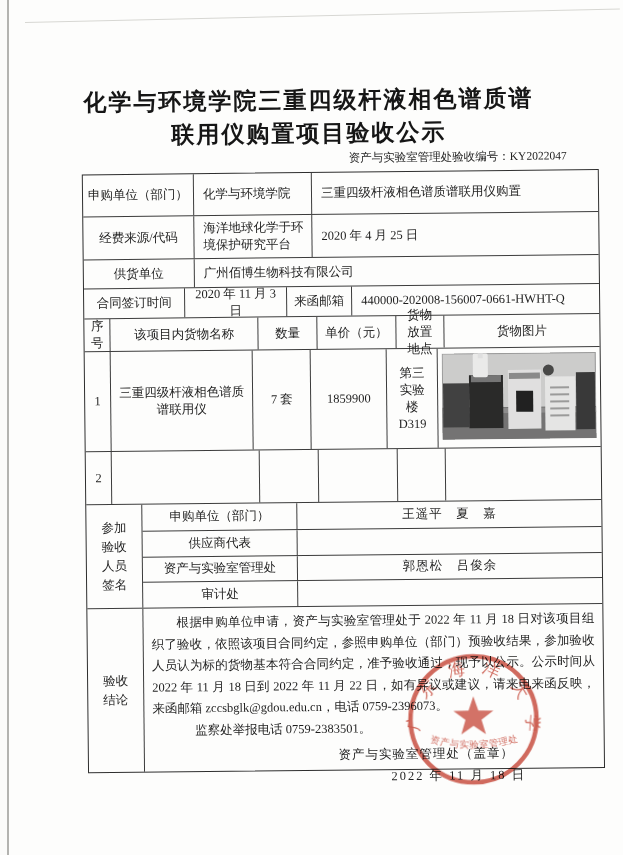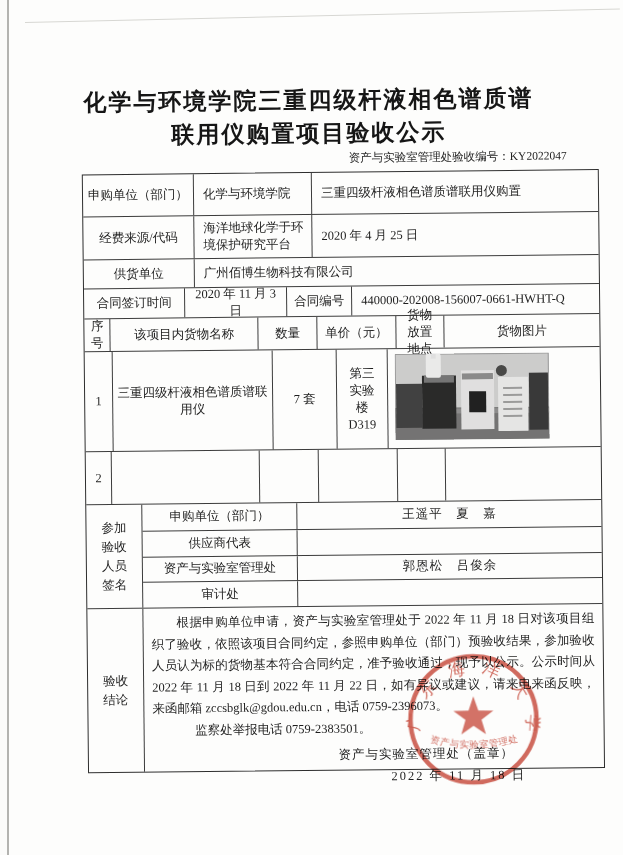--- a/index.html
+++ b/index.html
@@ -102,37 +102,38 @@
     </div>
 
     <div class="trow h29">
       <div class="cell wA">供货单位</div>
       <div class="cell flex1 last left">广州佰博生物科技有限公司</div>
     </div>
 
     <div class="trow h30">
       <div class="cell wD">合同签订时间</div>
       <div class="cell wE">2020 年 11 月 3 日</div>
-      <div class="cell wF">合同编号</div>
+      <div class="cell wF">来函邮箱</div>
       <div class="cell flex1 last left breakall">440000-202008-156007-0661-HWHT-Q</div>
     </div>
 
     <div class="trow h33">
       <div class="cell g-seq">序号</div>
       <div class="cell g-name">该项目内货物名称</div>
       <div class="cell g-qty">数量</div>
       <div class="cell g-price nowrap">单价（元）</div>
       <div class="cell g-loc">货物放置地点</div>
       <div class="cell g-photo last">货物图片</div>
     </div>
 
     <div class="trow h100">
       <div class="cell g-seq">1</div>
       <div class="cell g-name">三重四级杆液相色谱质谱联用仪</div>
       <div class="cell g-qty">7 套</div>
+      <div class="cell g-price">1859900</div>
       <div class="cell g-loc">第三实验楼D319</div>
       <div class="cell g-photo last">
         <div class="photo">
           <div class="bench"></div>
           <div class="benchtop"></div>
           <div class="box-farleft"></div>
           <div class="instr-left"></div>
           <div class="instr-left-top"></div>
           <div class="bottle"></div>
           <div class="bottle-neck"></div>

